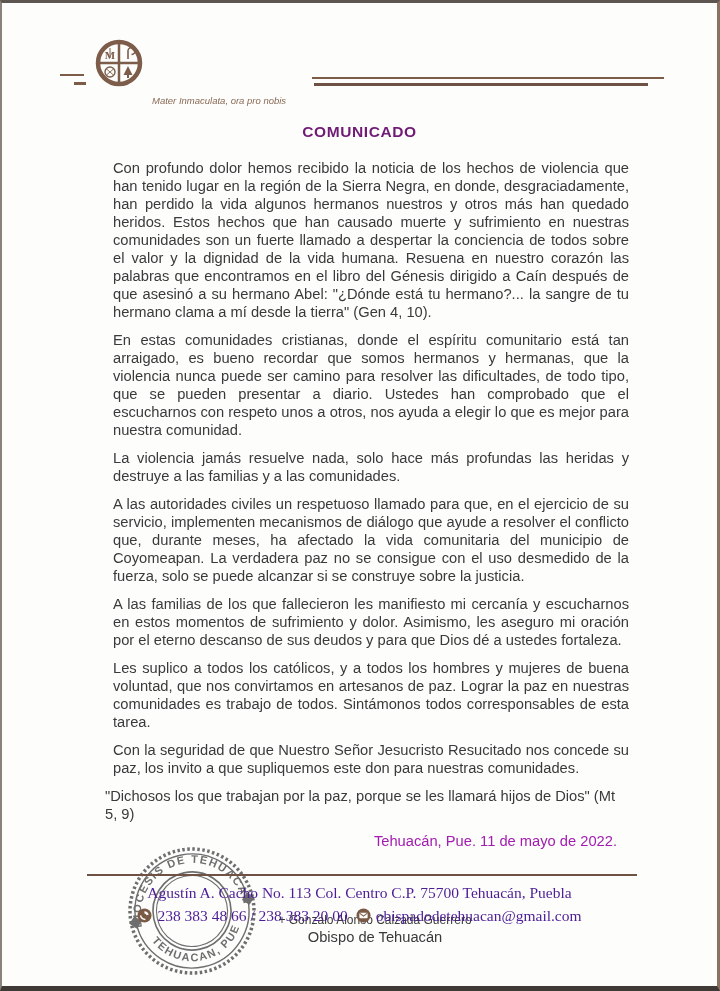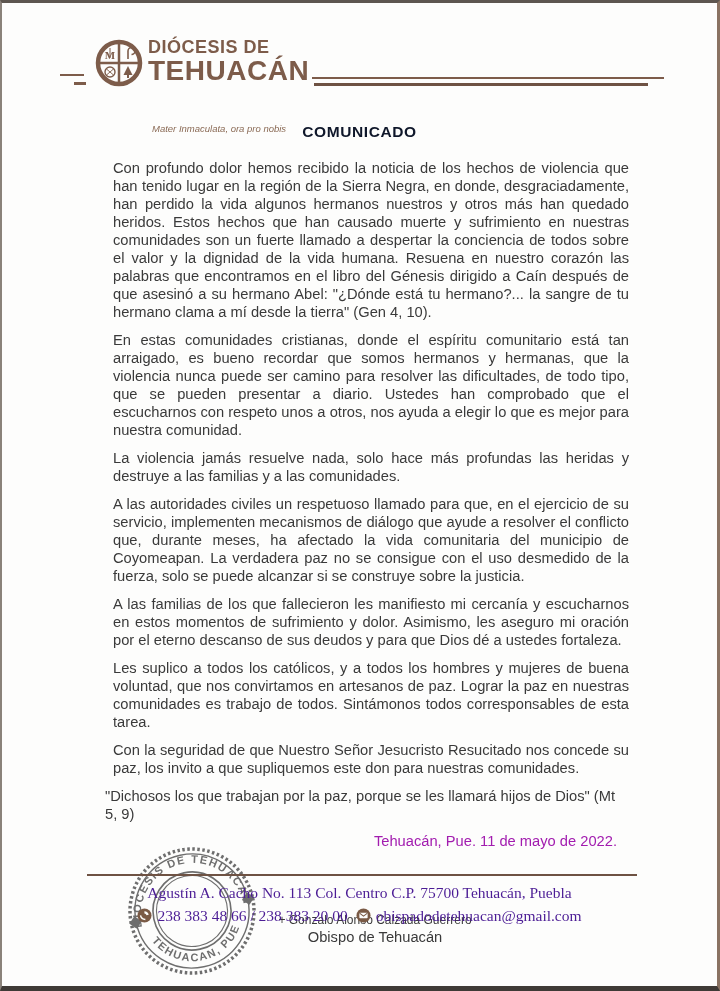--- a/index.html
+++ b/index.html
@@ -17,27 +17,27 @@
     overflow:hidden;
   }
   
   .header{position:relative;height:110px;}
   .logo-dash1{position:absolute;left:58px;top:71px;width:24px;height:2px;background:#7d5c4a;}
   .logo-dash2{position:absolute;left:72px;top:79px;width:12px;height:3px;background:#7d5c4a;}
   .crest{position:absolute;left:93px;top:28px;}
   .wordmark{position:absolute;left:146px;top:35px;line-height:1;color:#7d5c4a;}
   .wordmark .l1{font-size:18px;font-weight:bold;letter-spacing:.5px;}
   .wordmark .l2{font-size:28px;font-weight:bold;letter-spacing:.5px;margin-top:1px;}
-  .tagline{position:absolute;left:150px;top:92px;font-style:italic;font-size:9.5px;color:#8a6a55;margin-top:28px;}
+  .tagline{position:absolute;left:150px;top:92px;font-style:italic;font-size:9.5px;color:#8a6a55;}
   .rule-thin{position:absolute;left:310px;top:74px;width:352px;height:2px;background:#7d5c4a;}
   .rule-thick{position:absolute;left:312px;top:80px;width:334px;height:3px;background:#6e5243;}
   
   .doc-title{
     text-align:center;font-weight:bold;font-size:15.5px;letter-spacing:.6px;
-    color:#0f172a;margin:10px 0 0 0;
+    color:#701a75;margin:10px 0 0 0;
   }
   
   .content{margin:18px 88px 0 103px;}
   .content p{
     margin:0 0 10px 8px;
     font-size:14.7px;line-height:18px;
     text-align:justify;color:#3a3a3a;
   }
   .quote-line{font-size:14.7px;line-height:18px;color:#3a3a3a;margin:4px 0 0 0;}
   .date-line{font-size:14.7px;text-align:right;padding-right:12px;margin-top:10px;color:#a21caf;}
@@ -79,24 +79,20 @@
       <path d="M33 28 v-8 a3.5 3.5 0 1 1 3.5 3.5" fill="none" stroke="#7d5c4a" stroke-width="1.6"></path>
 
       <circle cx="15" cy="41" r="5" fill="none" stroke="#7d5c4a" stroke-width="1.4"></circle>
       <line x1="11.5" y1="38" x2="18.5" y2="44" stroke="#7d5c4a" stroke-width="0.9"></line>
       <line x1="18.5" y1="38" x2="11.5" y2="44" stroke="#7d5c4a" stroke-width="0.9"></line>
 
       <polygon points="33,35 37.5,44 28.5,44" fill="#7d5c4a"></polygon>
       <rect x="32" y="44" width="2" height="3" fill="#7d5c4a"></rect>
     </svg>
 
-    <div class="wordmark">
-      <div class="l1">DIÓCESIS DE</div>
-      <div class="l2">TEHUACÁN</div>
-    </div>
     <div class="tagline">Mater Inmaculata, ora pro nobis</div>
 
     <div class="rule-thin"></div>
     <div class="rule-thick"></div>
   </div>
 
   <div class="doc-title">COMUNICADO</div>
 
   <div class="content">
     <p>Con profundo dolor hemos recibido la noticia de los hechos de violencia que han tenido lugar en la región de la Sierra Negra, en donde, desgraciadamente, han perdido la vida algunos hermanos nuestros y otros más han quedado heridos. Estos hechos que han causado muerte y sufrimiento en nuestras comunidades son un fuerte llamado a despertar la conciencia de todos sobre el valor y la dignidad de la vida humana. Resuena en nuestro corazón las palabras que encontramos en el libro del Génesis dirigido a Caín después de que asesinó a su hermano Abel: "¿Dónde está tu hermano?... la sangre de tu hermano clama a mí desde la tierra" (Gen 4, 10).</p>

